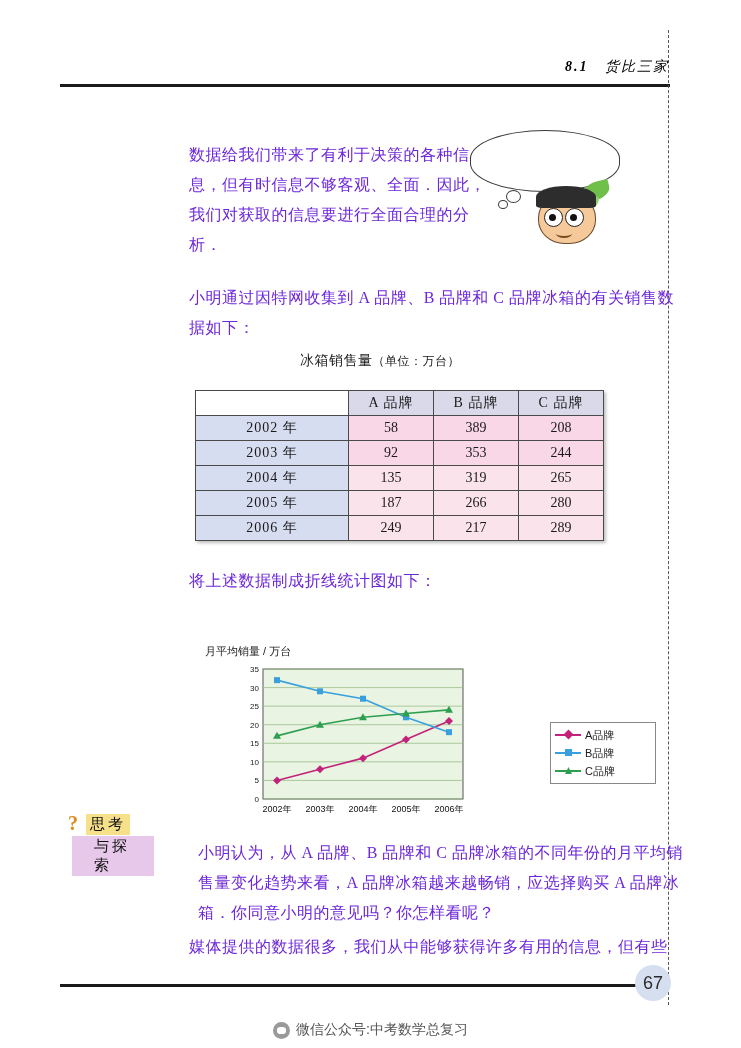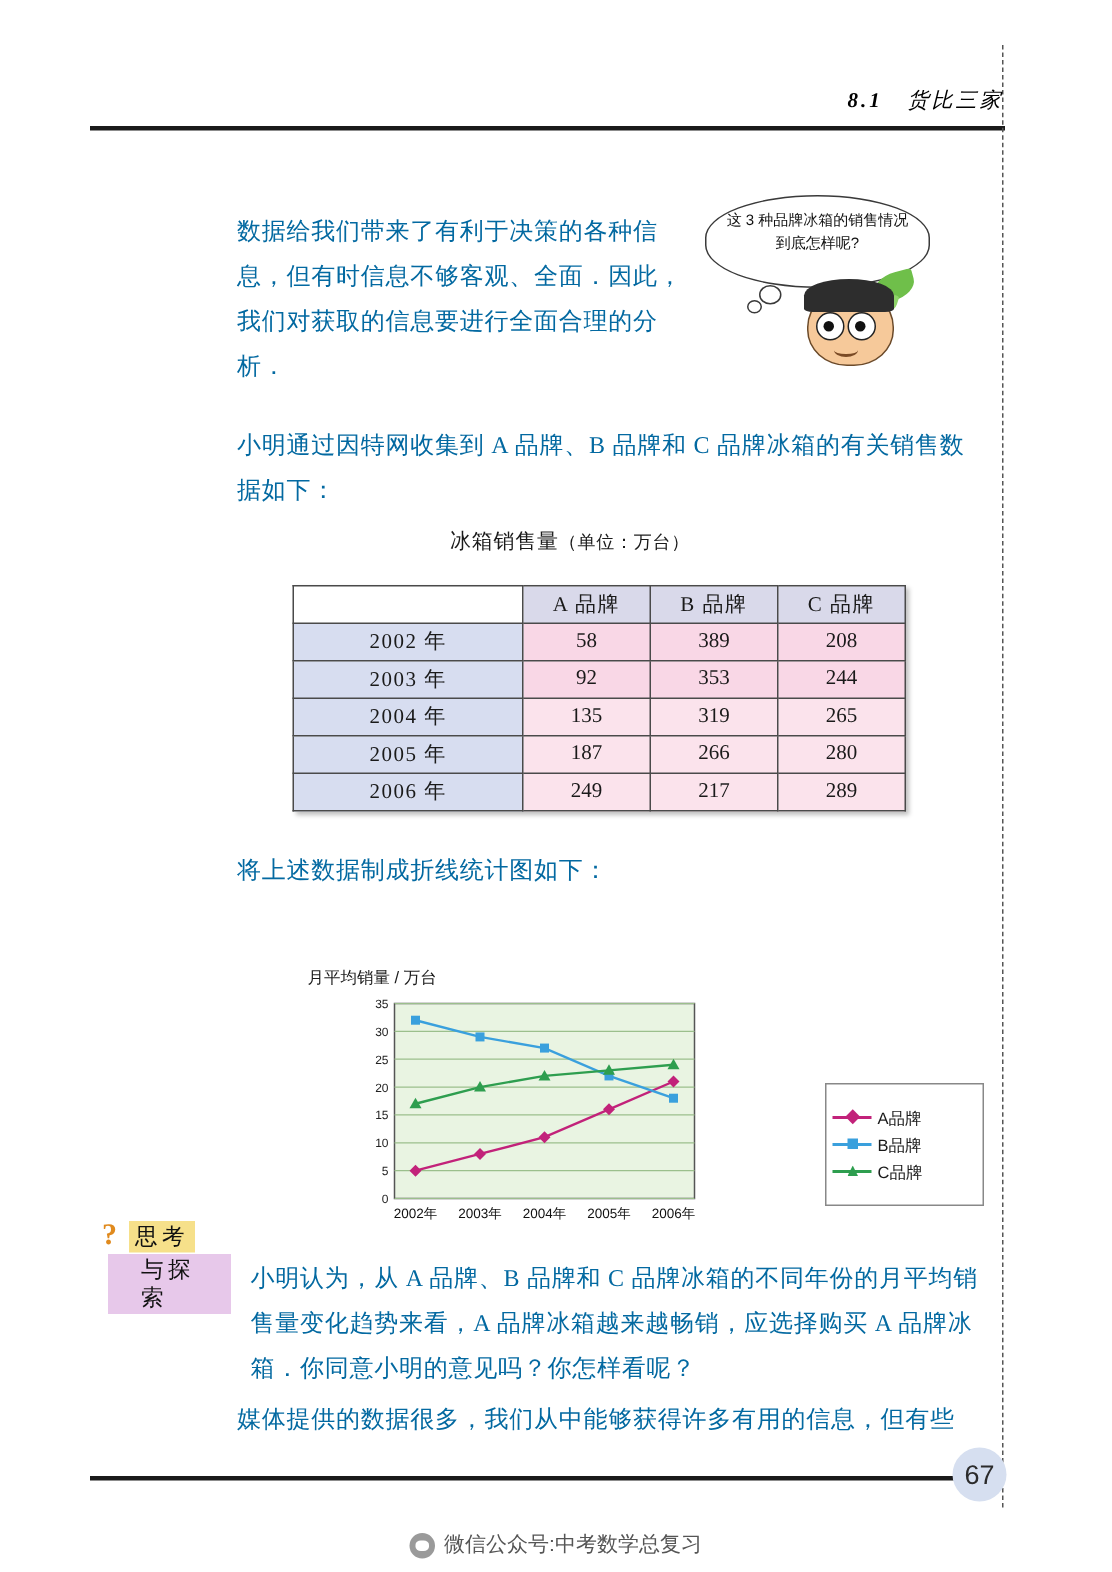--- a/index.html
+++ b/index.html
@@ -71,22 +71,23 @@
     display: flex;
     align-items: center;
     justify-content: center;
   }
 
   
   .para {
     position: absolute;
     font-size: 16px;
     line-height: 30px;
-    color: #0369a1;
+    color: #6d28d9;
     letter-spacing: 0.5px;
+    margin-left: 31px;
   }
   #p-intro {
     left: 158px;
     top: 140px;
     width: 300px;
   }
   #p-xiaoming {
     left: 158px;
     top: 283px;
     width: 490px;
@@ -287,21 +288,21 @@
     left: 28px;
     top: 20px;
   }
   .legend {
     position: absolute;
     left: 345px;
     top: 78px;
     width: 96px;
     border: 1px solid #888;
     background: #fff;
-    padding: 13px 4px;
+    padding: 3px 4px;
     font-size: 11px;
     font-family: "Liberation Sans", sans-serif;
   }
   .legend-row {
     display: flex;
     align-items: center;
     height: 18px;
   }
   .legend-mark {
     width: 26px;
@@ -395,21 +396,20 @@
   <div class="header-label">
     <span class="num">8.1</span>
     &nbsp;
     <span>货比三家</span>
   </div>
 
   <div class="para" id="p-intro">数据给我们带来了有利于决策的各种信息，但有时信息不够客观、全面．因此，我们对获取的信息要进行全面合理的分析．</div>
 
   <div class="bubble-wrap">
     <div class="bubble"></div>
-    <div class="bubble-text">这 3 种品牌冰箱的销售情况到底怎样呢?</div>
     <div class="bubble-tail1"></div>
     <div class="bubble-tail2"></div>
     <div class="head">
       <div class="leaf"></div>
       <div class="leaf2"></div>
       <div class="face"></div>
       <div class="hair"></div>
       <div class="eye l"></div>
       <div class="eye r"></div>
       <div class="mouth"></div>

